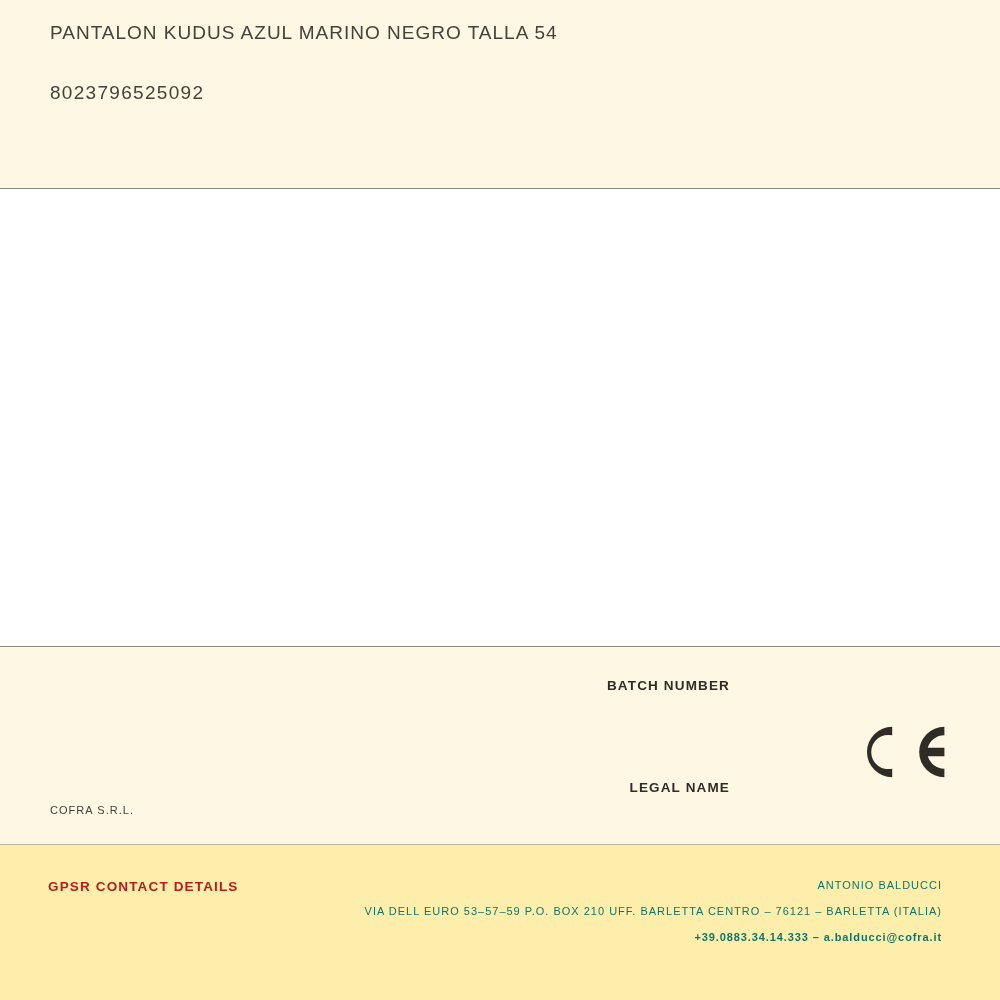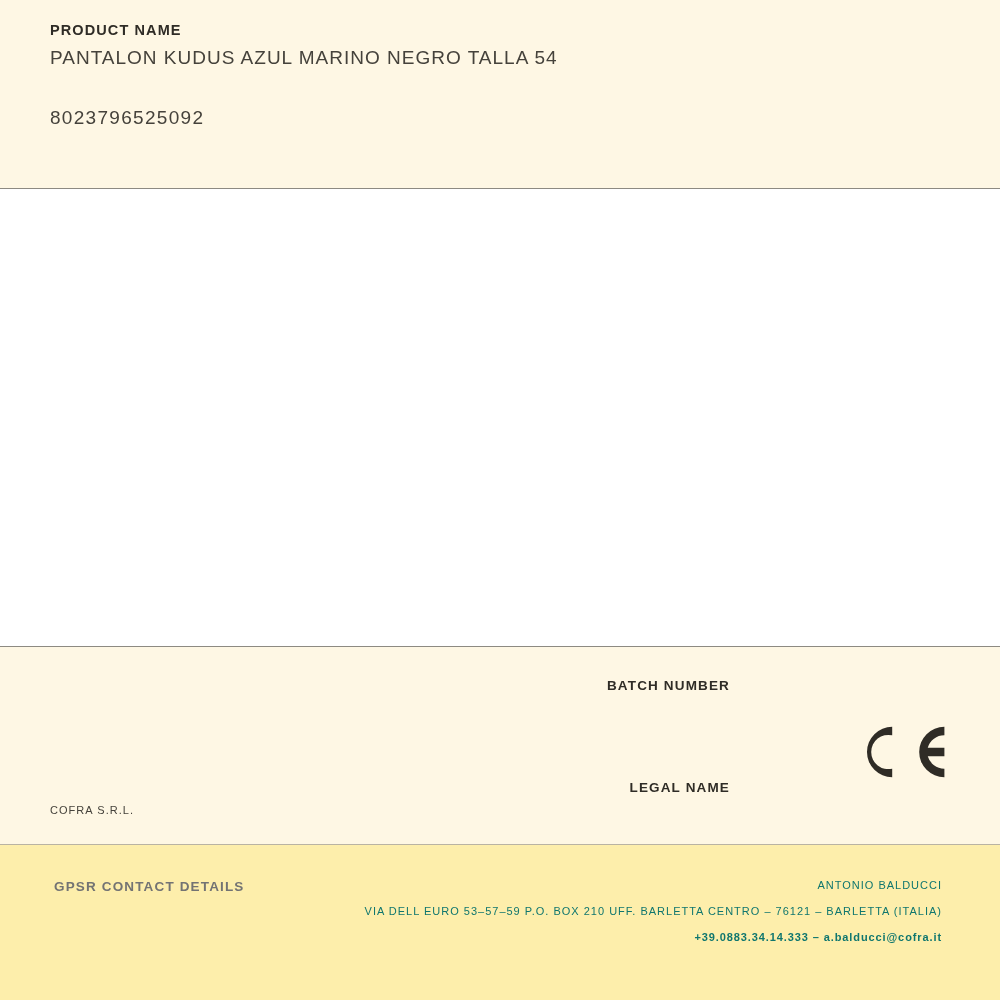--- a/index.html
+++ b/index.html
@@ -111,26 +111,26 @@
   
   .footer-section {
     background: #fdeeab;
     height: 155px;
     box-sizing: border-box;
     padding: 34px 50px 0 50px;
     position: relative;
   }
   .footer-label {
     position: absolute;
-    left: 54px;
+    left: 48px;
     top: 34px;
     font-size: 13.5px;
     font-weight: bold;
     letter-spacing: 1.15px;
-    color: #737373;
+    color: #b91c1c;
   }
   .footer-lines {
     text-align: right;
   }
   .footer-line {
     font-size: 11px;
     letter-spacing: 1.0px;
     color: #0f766e;
     margin: 0 8px 12px 0;
     line-height: 1.25;
@@ -141,21 +141,20 @@
     font-weight: bold;
   }
 </style>
 </head>
 <body>
 
 <div class="sheet">
 
   <div class="top-section">
     <div class="field-block">
-      <p class="field-label">PRODUCT NAME</p>
       <p class="field-value">PANTALON KUDUS AZUL MARINO NEGRO TALLA 54</p>
     </div>
     <div class="field-block">
       <p class="field-value value-number">8023796525092</p>
     </div>
   </div>
 
   <div class="middle-section"></div>
 
   <div class="lower-section">

